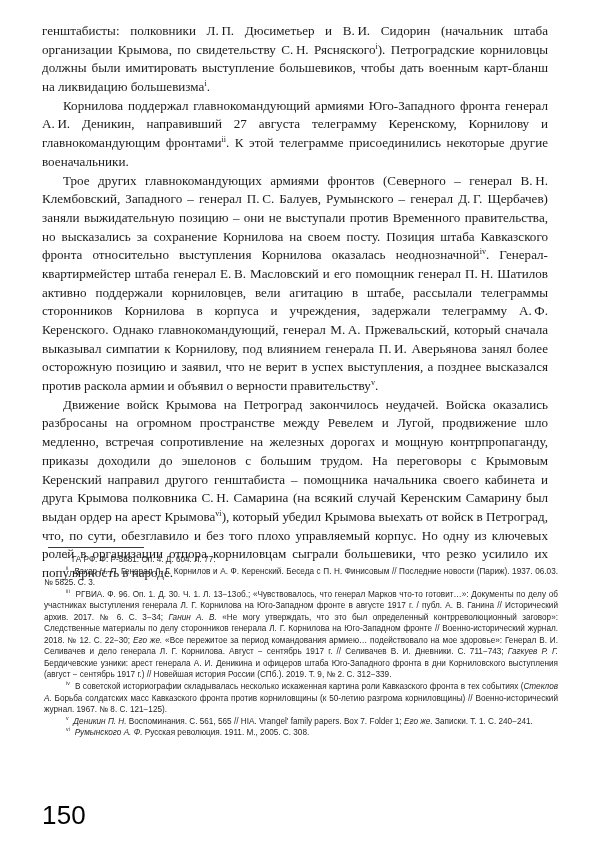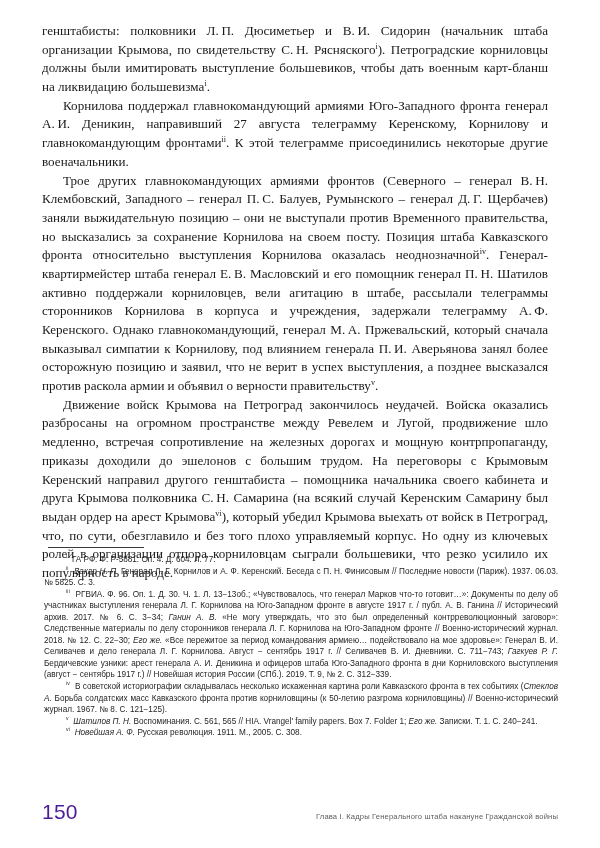--- a/index.html
+++ b/index.html
@@ -80,22 +80,22 @@
     line-height: 0;
     letter-spacing: 0.2px;
   }
   .it { font-style: italic; }
   
   .page-number {
     position: absolute;
     left: 42px;
     top: 800px;
     font-family: "Liberation Sans", "DejaVu Sans", sans-serif;
-    font-size: 21px;
-    color: #4c1d95;
+    font-size: 26px;
+    color: #000000;
     letter-spacing: 0.2px;
   }
   .running-head {
     position: absolute;
     right: 42px;
     top: 812px;
     font-family: "Liberation Sans", "DejaVu Sans", sans-serif;
     font-size: 7.6px;
     color: #5d5d5d;
     letter-spacing: 0.15px;
@@ -114,21 +114,20 @@
       <p class="para"><span>Движение войск Крымова на Петроград закончилось неудачей. Войска оказались разбросаны на огромном пространстве между Ревелем и Лугой, продвижение шло медленно, встречая сопротивление на железных дорогах и мощную контрпропаганду, приказы доходили до эшелонов с большим трудом. На переговоры с Крымовым Керенский направил другого генштабиста – помощника начальника своего кабинета и друга Крымова полковника С. Н. Самарина (на всякий случай Керенским Самарину был выдан ордер на арест Крымова</span><sup class="fn">vi</sup><span>), который убедил Крымова выехать от войск в Петроград, что, по сути, обезглавило и без того плохо управляемый корпус. Но одну из ключевых ролей в организации отпора корниловцам сыграли большевики, что резко усилило их популярность в народе.</span></p>
     </div>
 
   <div class="fn-rule"></div>
 
   <div class="fn-block">
       <p class="fn-item"><sup class="marker">i</sup><span>&nbsp;&nbsp;</span><span>ГА РФ. Ф. Р-5881. Оп. 4. Д. 604. Л. 77.</span></p>
       <p class="fn-item"><sup class="marker">ii</sup><span>&nbsp;&nbsp;</span><span class="it">Вакар Н. П.</span><span> Генерал Л. Г. Корнилов и А. Ф. Керенский. Беседа с П. Н. Финисовым // Последние новости (Париж). 1937. 06.03. № 5825. С. 3.</span></p>
       <p class="fn-item"><sup class="marker">iii</sup><span>&nbsp;&nbsp;</span><span>РГВИА. Ф. 96. Оп. 1. Д. 30. Ч. 1. Л. 13−13об.; «Чувствовалось, что генерал Марков что-то готовит…»: Документы по делу об участниках выступления генерала Л. Г. Корнилова на Юго-Западном фронте в августе 1917 г. / публ. А. В. Ганина // Исторический архив. 2017. № 6. С. 3−34; </span><span class="it">Ганин А. В.</span><span> «Не могу утверждать, что это был определенный контрреволюционный заговор»: Следственные материалы по делу сторонников генерала Л. Г. Корнилова на Юго-Западном фронте // Военно-исторический журнал. 2018. № 12. С. 22−30; </span><span class="it">Его же.</span><span> «Все пережитое за период командования армиею… подействовало на мое здоровье»: Генерал В. И. Селивачев и дело генерала Л. Г. Корнилова. Август − сентябрь 1917 г. // Селивачев В. И. Дневники. С. 711−743; </span><span class="it">Гагкуев Р. Г.</span><span> Бердичевские узники: арест генерала А. И. Деникина и офицеров штаба Юго-Западного фронта в дни Корниловского выступления (август − сентябрь 1917 г.) // Новейшая история России (СПб.). 2019. Т. 9, № 2. С. 312−339.</span></p>
       <p class="fn-item"><sup class="marker">iv</sup><span>&nbsp;&nbsp;</span><span>В советской историографии складывалась несколько искаженная картина роли Кавказского фронта в тех событиях (</span><span class="it">Стеклов А.</span><span> Борьба солдатских масс Кавказского фронта против корниловщины (к 50-летию разгрома корниловщины) // Военно-исторический журнал. 1967. № 8. С. 121−125).</span></p>
-      <p class="fn-item"><sup class="marker">v</sup><span>&nbsp;&nbsp;</span><span class="it">Шатилов П. Н.</span><span> Воспоминания. С. 561, 565 // HIA. Vrangel' family papers. Box 7. Folder 1; </span><span class="it">Его же.</span><span> Записки. Т. 1. С. 240−241.</span></p>
-      <p class="fn-item"><sup class="marker">vi</sup><span>&nbsp;&nbsp;</span><span class="it">Новейшая А. Ф.</span><span> Русская революция. 1911. М., 2005. С. 308.</span></p>
+      <p class="fn-item"><sup class="marker">v</sup><span>&nbsp;&nbsp;</span><span class="it">Деникин П. Н.</span><span> Воспоминания. С. 561, 565 // HIA. Vrangel' family papers. Box 7. Folder 1; </span><span class="it">Его же.</span><span> Записки. Т. 1. С. 240−241.</span></p>
+      <p class="fn-item"><sup class="marker">vi</sup><span>&nbsp;&nbsp;</span><span class="it">Румынского А. Ф.</span><span> Русская революция. 1911. М., 2005. С. 308.</span></p>
     </div>
 
   <div class="page-number">150</div>
 
-  <div class="running-head">Глава I. Кадры Генерального штаба накануне Гражданской войны</div>
 
 </div>
 
 </body></html>

